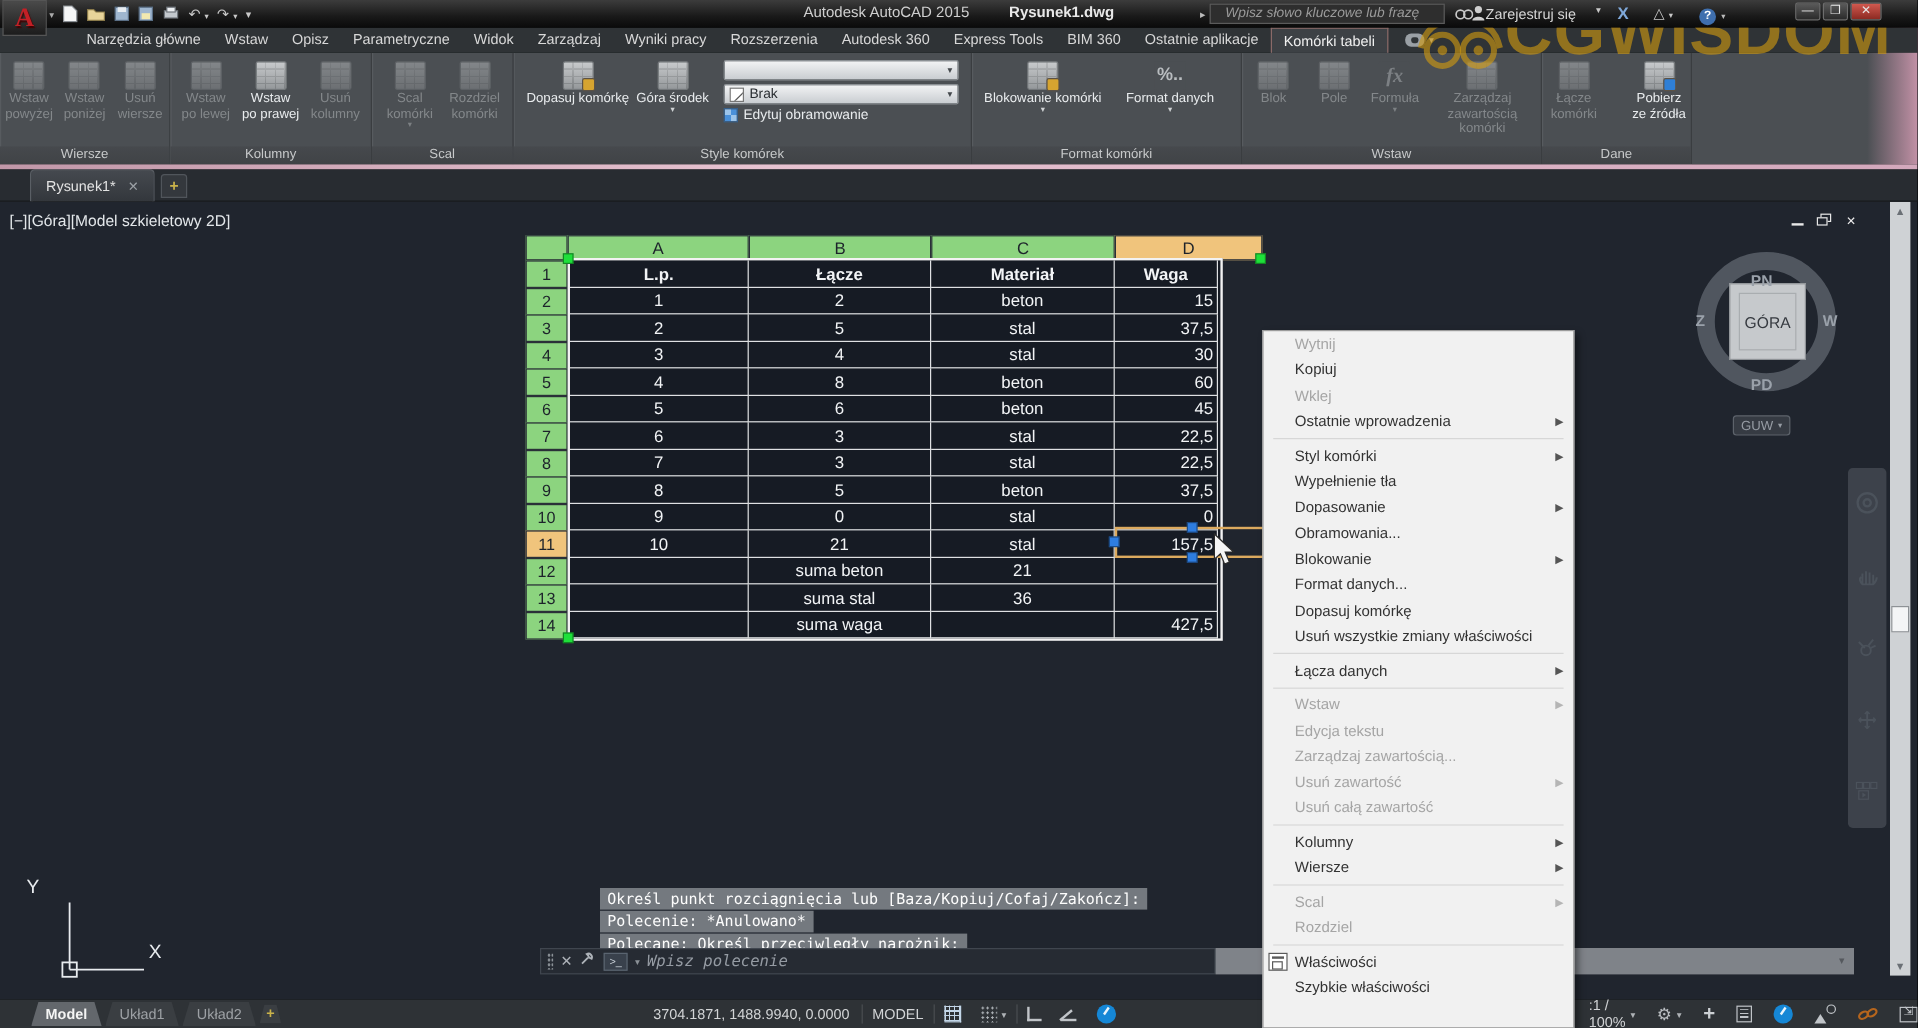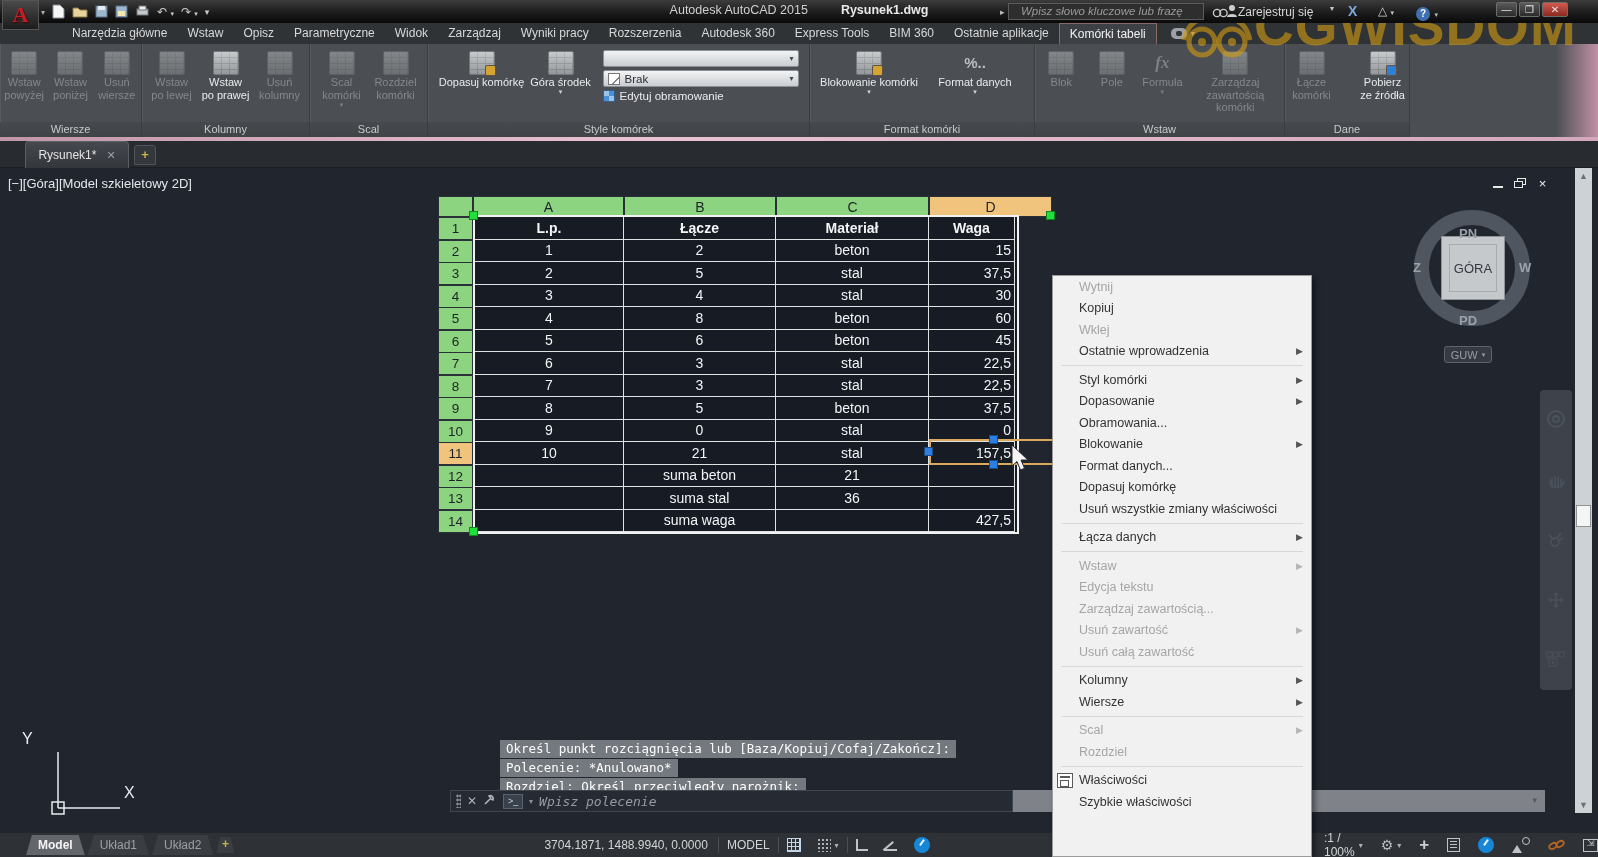--- a/index.html
+++ b/index.html
@@ -656,21 +656,21 @@
     <text x="6" y="24" fill="#e8ecef" font-size="16" font-family="Liberation Sans">Y</text>
     <line x1="42" y1="32" x2="42" y2="88" stroke="#e8ecef" stroke-width="1.5"></line>
     <line x1="42" y1="88" x2="104" y2="88" stroke="#e8ecef" stroke-width="1.5"></line>
     <text x="108" y="78" fill="#e8ecef" font-size="16" font-family="Liberation Sans">X</text>
     <rect x="36" y="82" width="12" height="12" fill="none" stroke="#e8ecef" stroke-width="1.5"></rect>
   </svg>
 
   <div class="cmd-hist" id="cmd-hist">
       <div class="cmd-chip">Określ punkt rozciągnięcia lub [Baza/Kopiuj/Cofaj/Zakończ]:</div>
       <div class="cmd-chip">Polecenie: *Anulowano*</div>
-      <div class="cmd-chip">Rozdziel: Określ przeciwległy narożnik:</div>
+      <div class="cmd-chip">Polecane: Określ przeciwległy narożnik:</div>
     </div>
 
   <div class="cmd-bar">
     <div class="dragdots"></div>
     <span class="cmd-x">✕</span>
     <span><svg width="14" height="13">
           <path d="M2 11l5-5M6 3a3 3 0 014 4l-2-1-1-2z" stroke="#aeb3b9" stroke-width="1.6" fill="none"></path>
         </svg></span>
     <div class="prompt-box">&gt;_</div>
     <span style="font-size:8px;color:#8b9197">▾</span>
@@ -760,20 +760,23 @@
     <div class="mi">
       <span>Ostatnie wprowadzenia</span>
       <span class="sub">▶</span>
     </div>
     <div class="msep"></div>
     <div class="mi">
       <span>Styl komórki</span>
       <span class="sub">▶</span>
     </div>
     <div class="mi">
+      <span>Wypełnienie tła</span>
+    </div>
+    <div class="mi">
       <span>Dopasowanie</span>
       <span class="sub">▶</span>
     </div>
     <div class="mi">
       <span>Obramowania...</span>
     </div>
     <div class="mi">
       <span>Blokowanie</span>
       <span class="sub">▶</span>
     </div>

